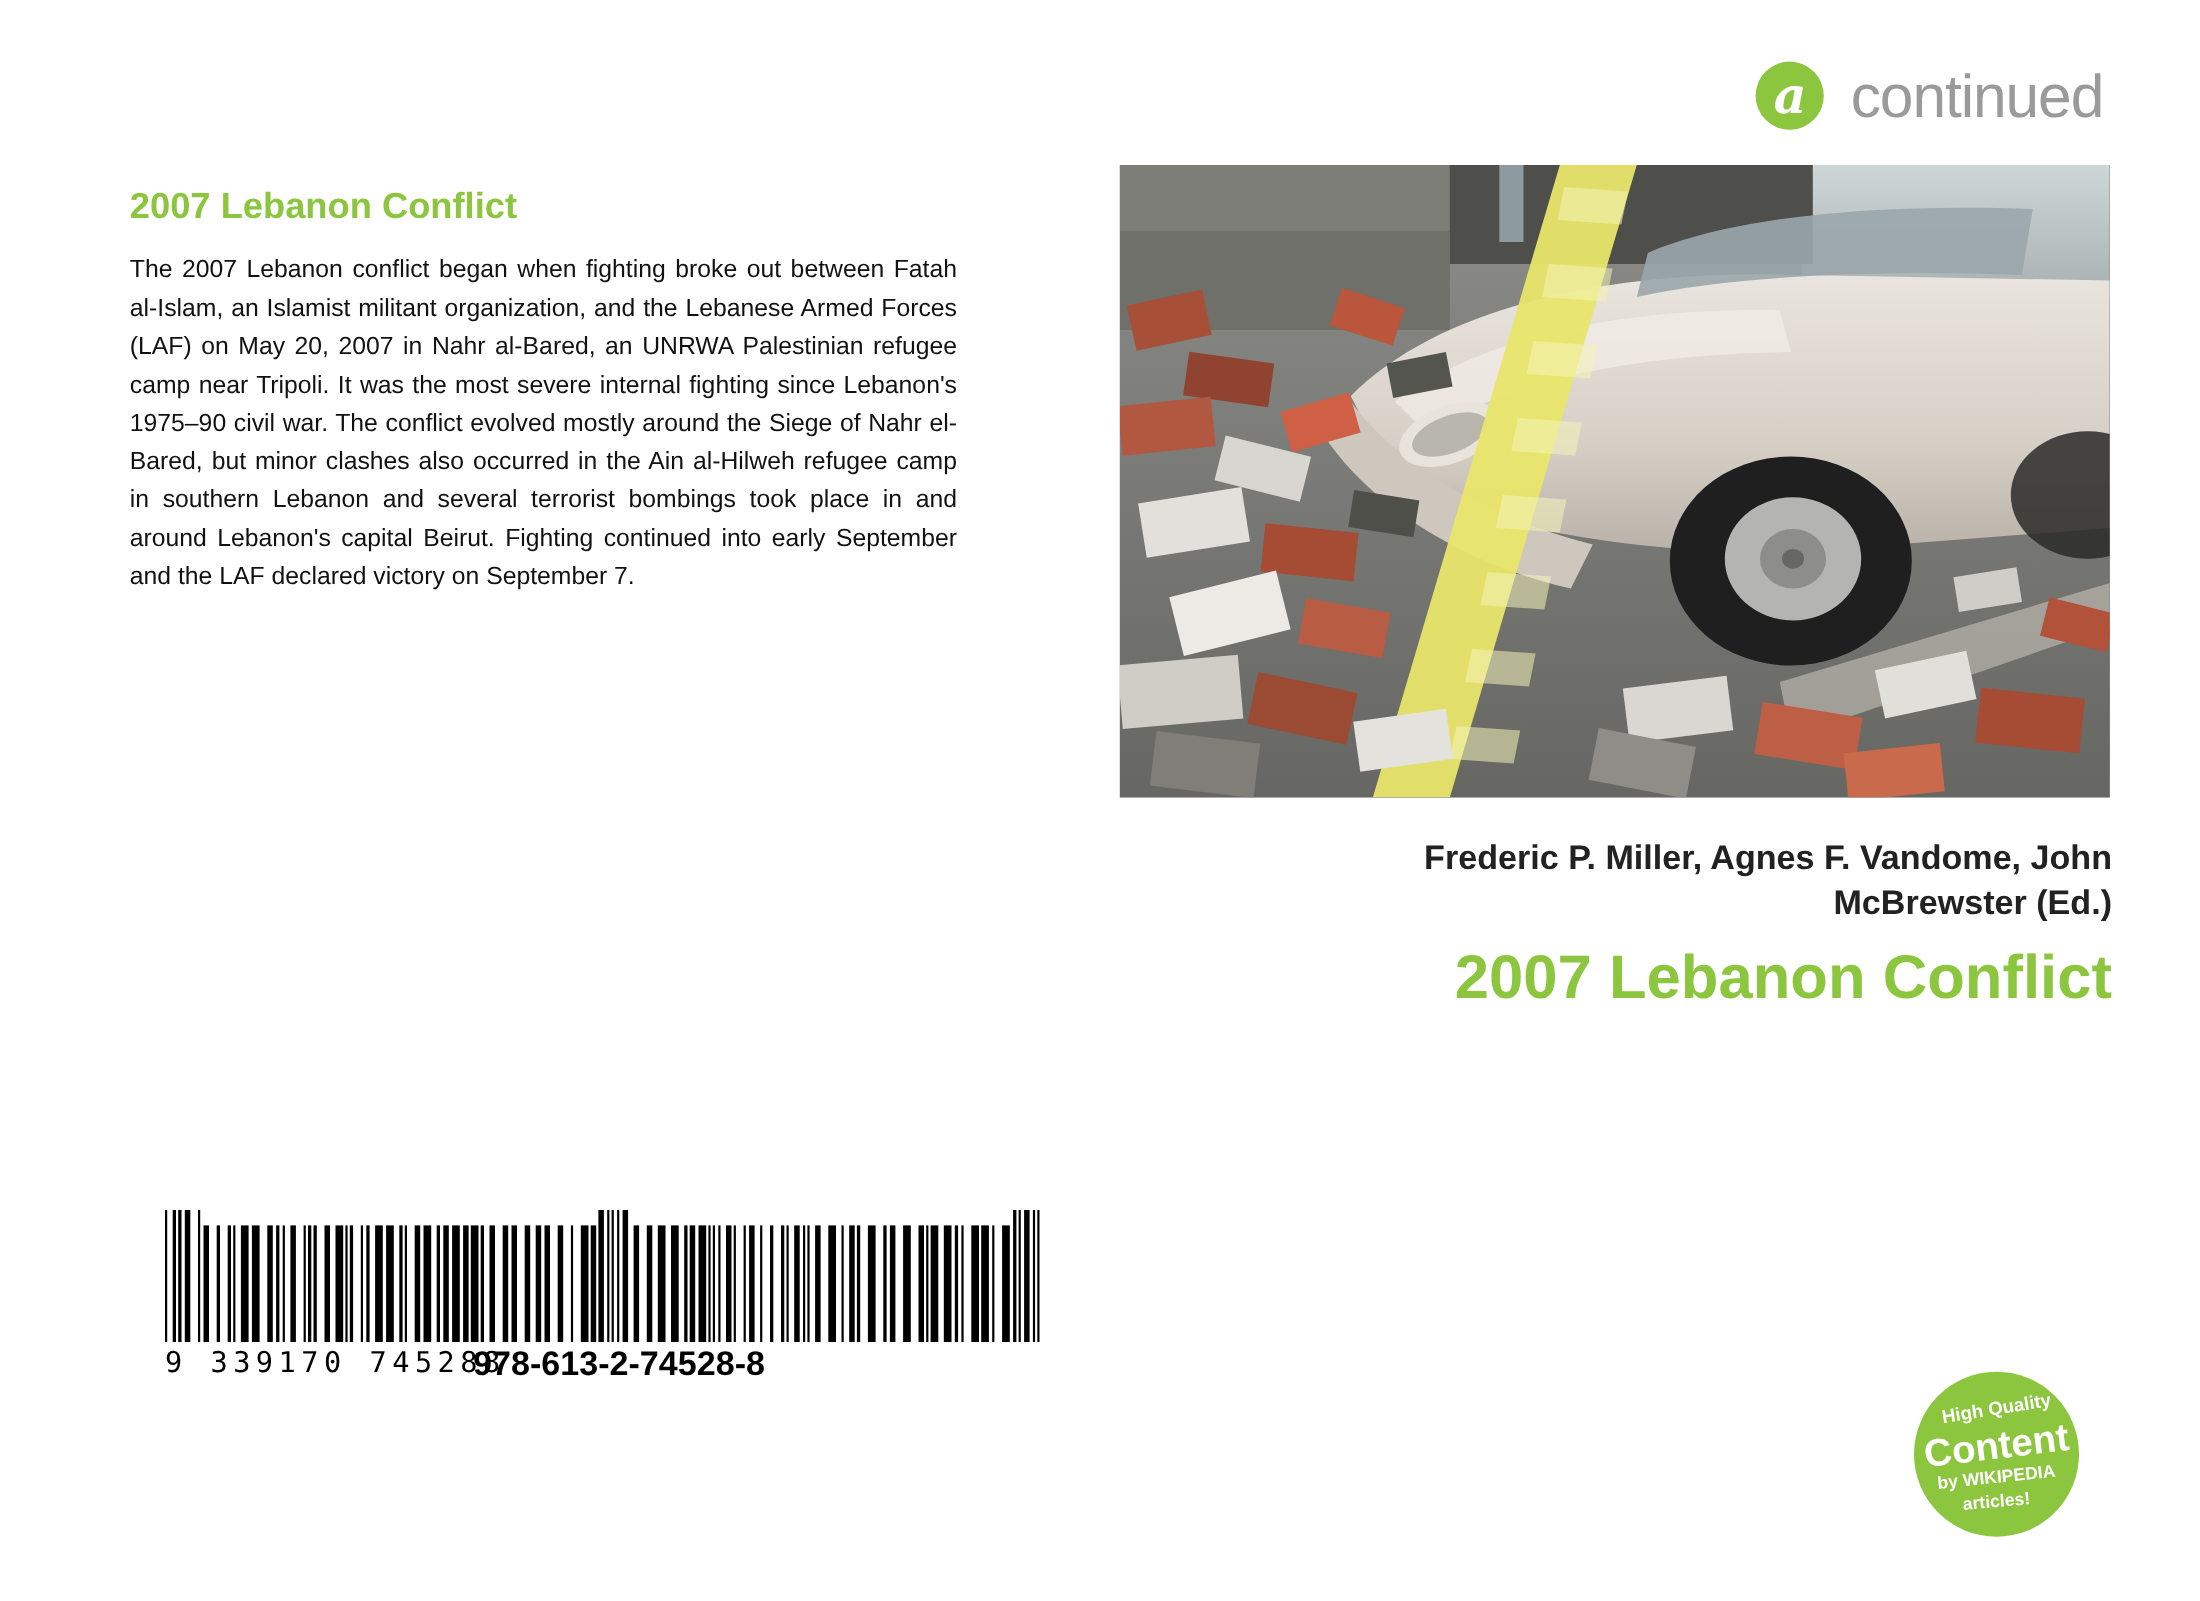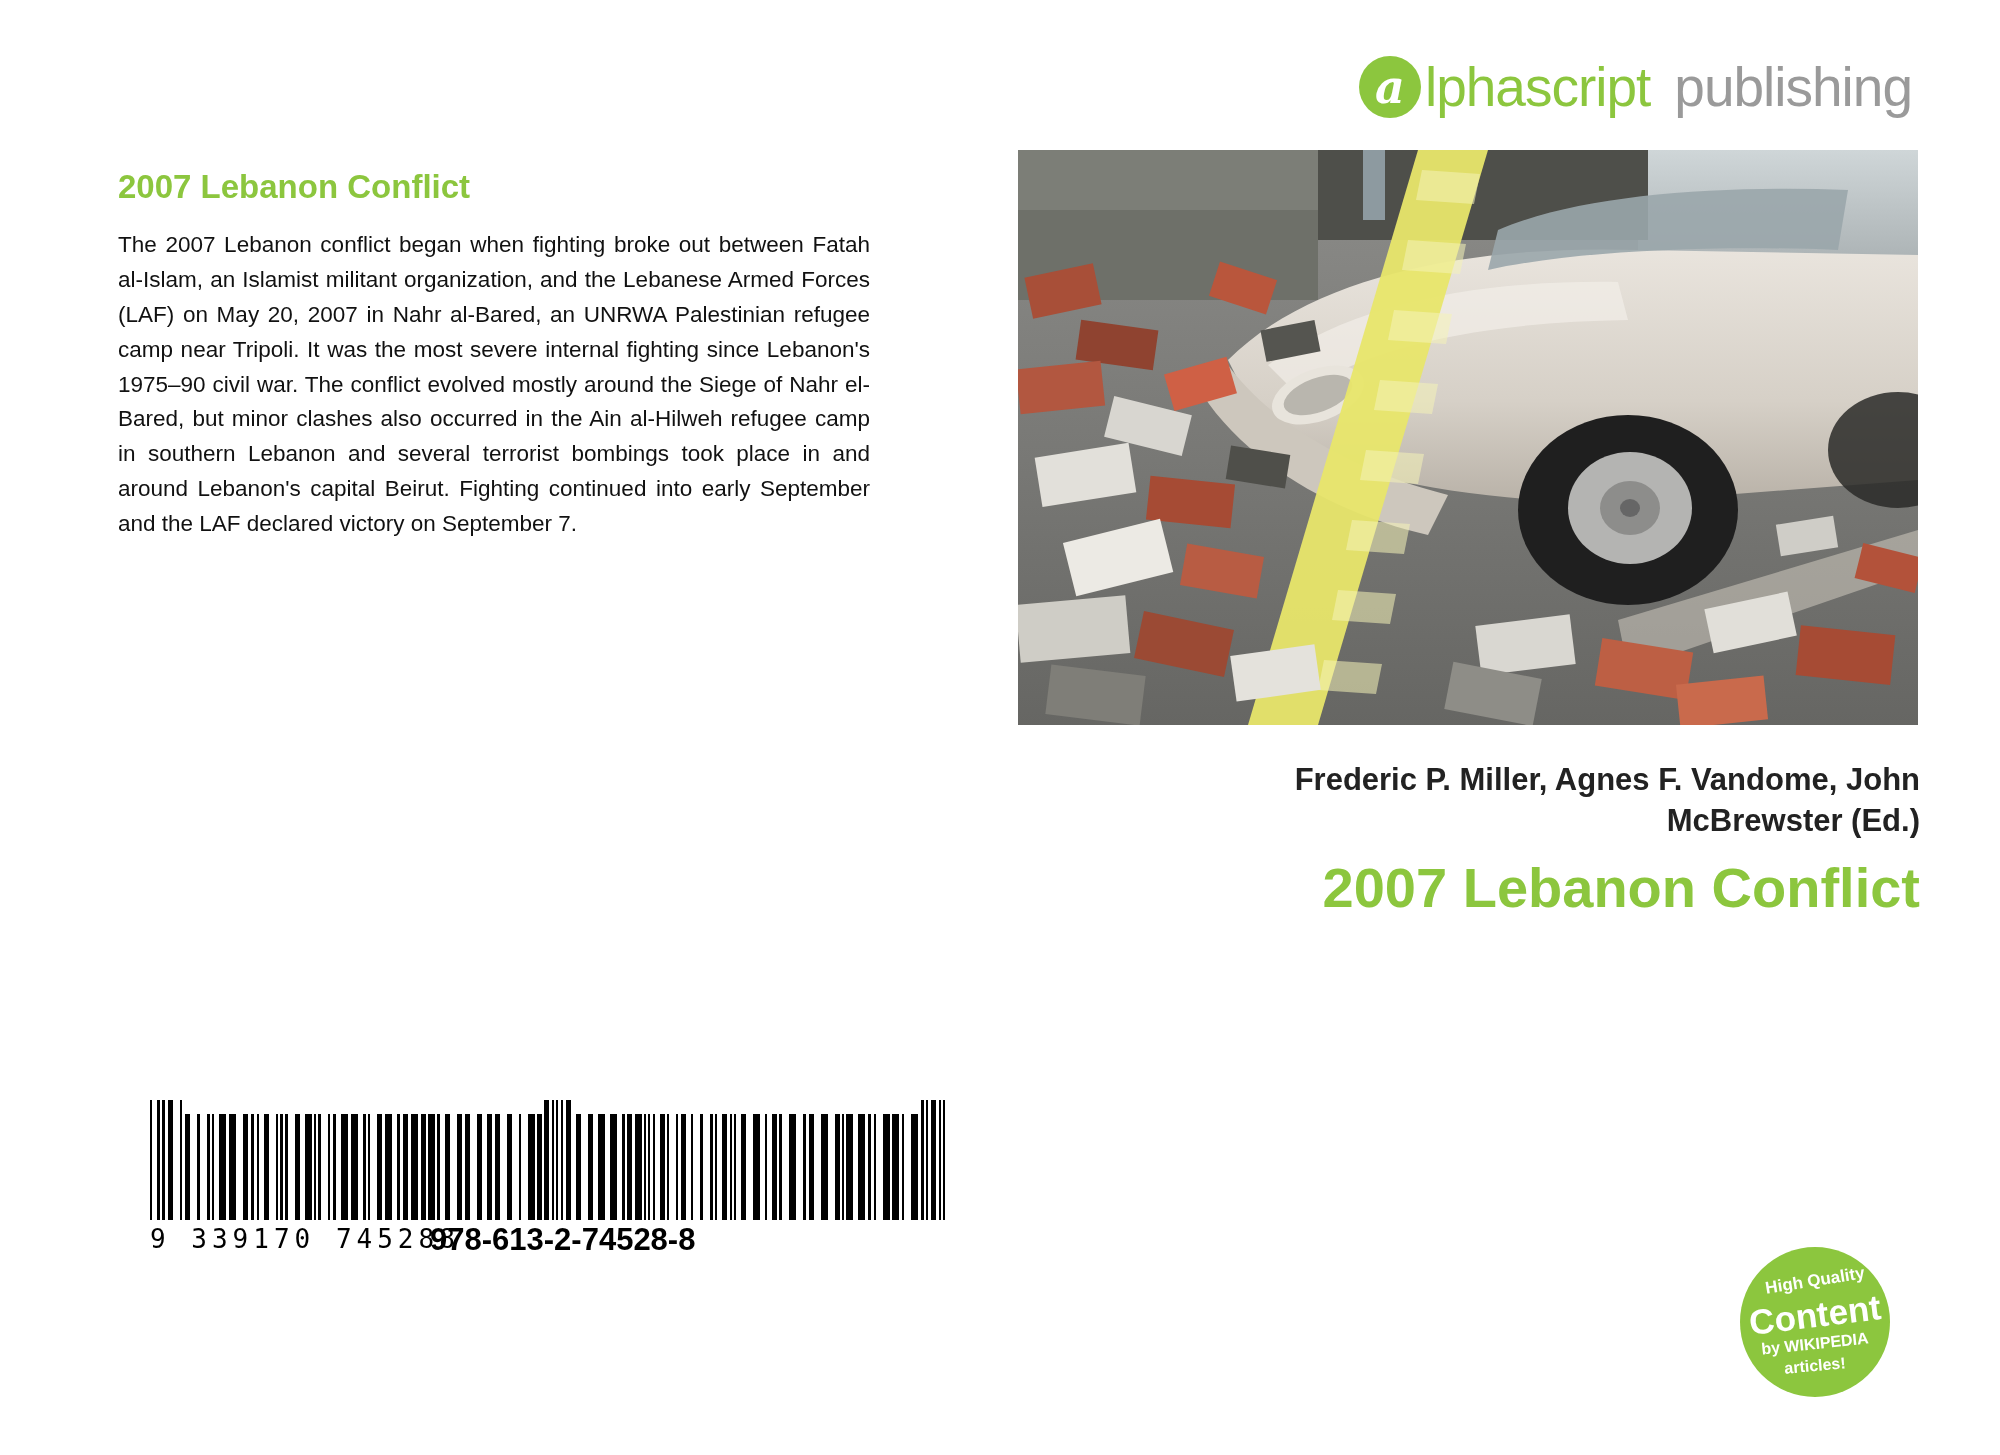--- a/index.html
+++ b/index.html
@@ -182,22 +182,21 @@
   .badge .t3 { top: 88px; font-size: 16px; transform: rotate(-6deg); }
   .badge .t4 { top: 110px; font-size: 16px; transform: rotate(-5deg); }
 </style>
 </head>
 <body>
 
 <div class="cover">
 
   <div class="publisher">
     <div class="logo-mark">a</div>
-    <div class="logo-alpha">lphascript</div>
-    <div class="logo-publishing">publishing</div>
+    <div class="logo-publishing">continued</div>
   </div>
 
   <div class="back-title">2007 Lebanon Conflict</div>
   <div class="blurb">The 2007 Lebanon conflict began when fighting broke out between Fatah al-Islam, an Islamist militant organization, and the Lebanese Armed Forces (LAF) on May 20, 2007 in Nahr al-Bared, an UNRWA Palestinian refugee camp near Tripoli. It was the most severe internal fighting since Lebanon's 1975–90 civil war. The conflict evolved mostly around the Siege of Nahr el-Bared, but minor clashes also occurred in the Ain al-Hilweh refugee camp in southern Lebanon and several terrorist bombings took place in and around Lebanon's capital Beirut. Fighting continued into early September and the LAF declared victory on September 7.</div>
 
   <div class="barcode-block">
     <div class="barcode" id="barcode-bars">
         <i style="width: 2px;"></i>
         <i style="width: 5px; background: transparent;"></i>
         <i style="width: 3px;"></i>

